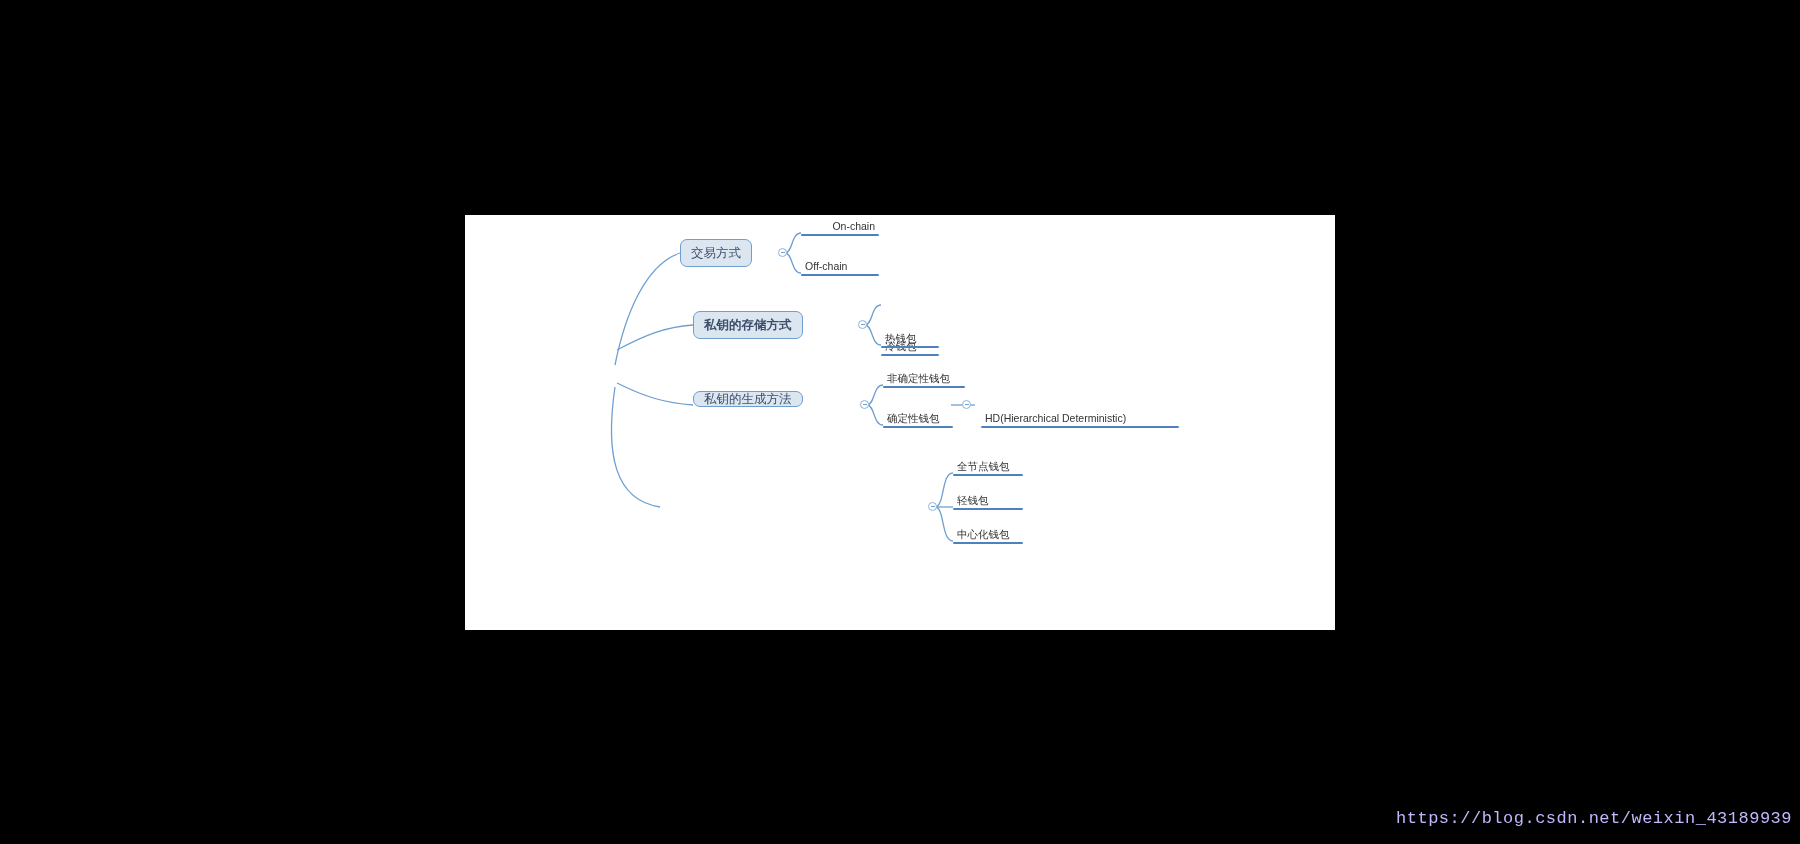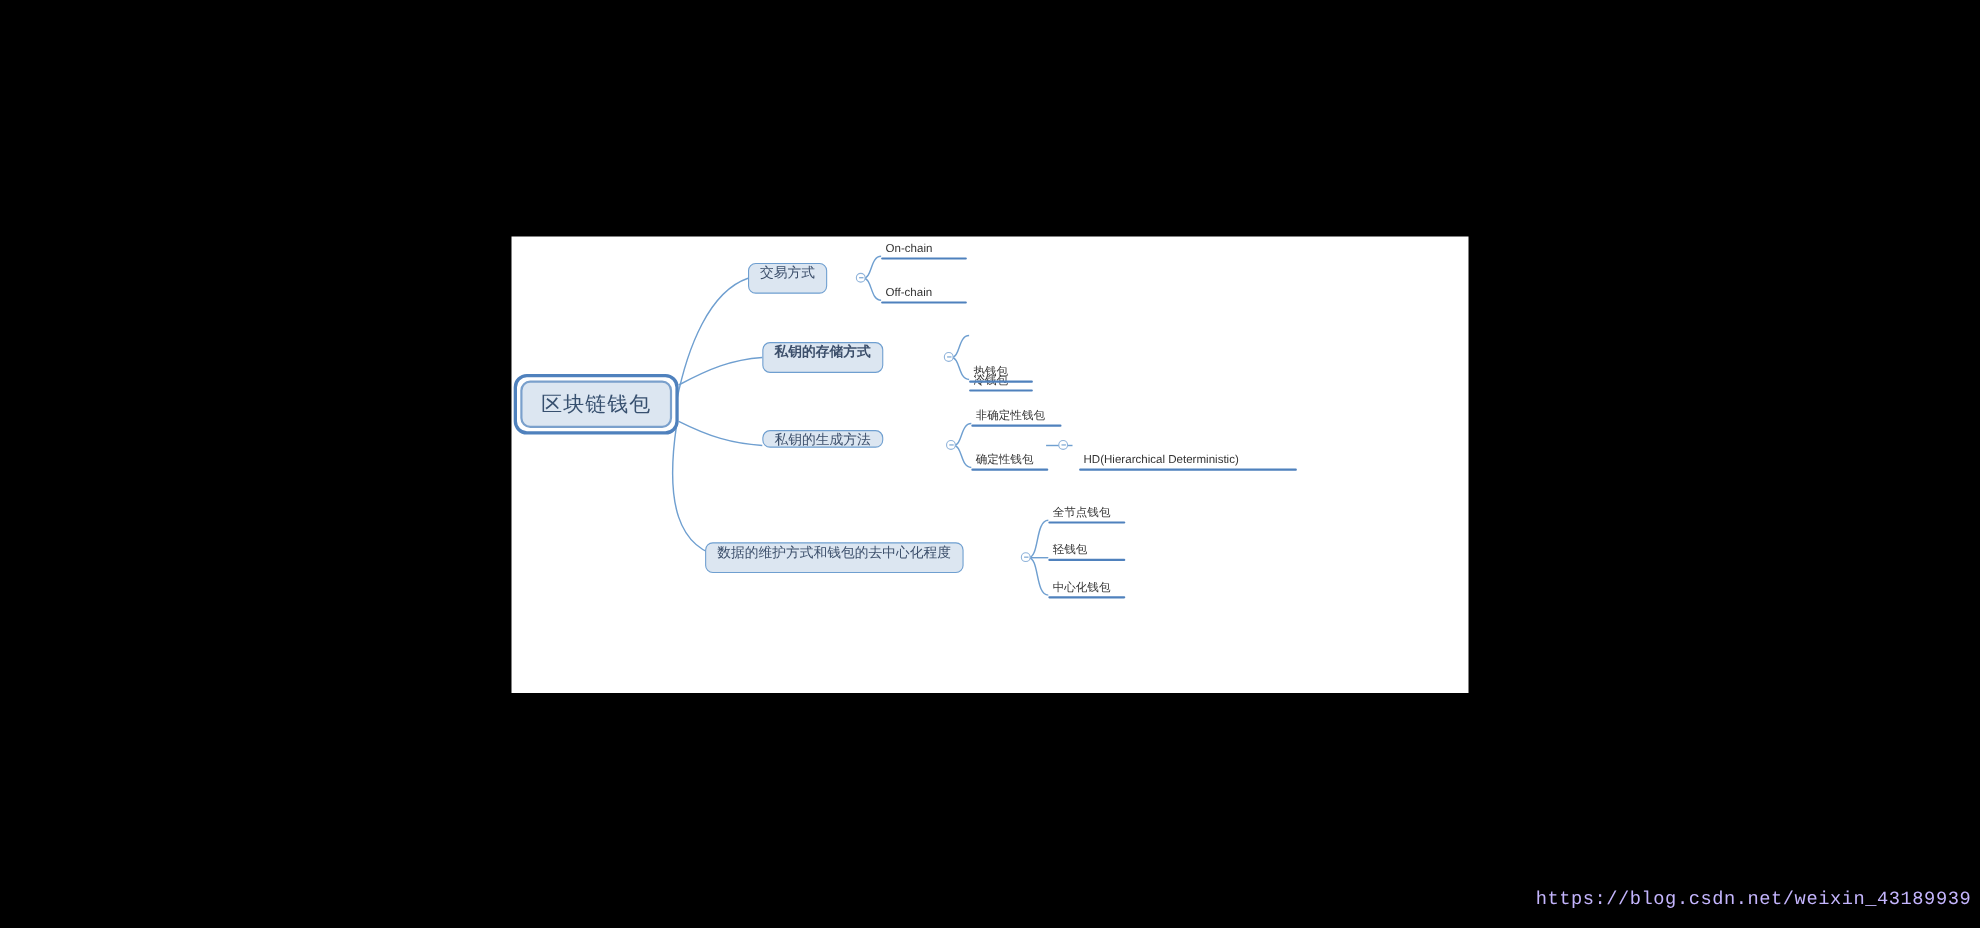--- a/index.html
+++ b/index.html
@@ -38,21 +38,21 @@
     width: 870px;
     height: 415px;
     pointer-events: none;
   }
 
   
   .node {
     position: absolute;
     box-sizing: border-box;
     display: flex;
-    align-items: flex-start;
+    align-items: center;
     justify-content: center;
     white-space: nowrap;
     color: #3a4a63;
   }
 
   
   .root {
     border: 3px solid #4f81bd;
     border-radius: 12px;
     padding: 3px;
@@ -162,30 +162,27 @@
       <path d="M 402 190 C 410 190, 408 170, 418 170" fill="none" stroke="#6f9fd0" stroke-width="1.3"></path>
       <path d="M 402 190 C 410 190, 408 210, 418 210" fill="none" stroke="#6f9fd0" stroke-width="1.3"></path>
 
       <path d="M 486 190 C 496 190, 500 190, 510 190" fill="none" stroke="#6f9fd0" stroke-width="1.3"></path>
 
       <path d="M 470 292 C 480 292, 476 258, 488 258" fill="none" stroke="#6f9fd0" stroke-width="1.3"></path>
       <path d="M 470 292 C 480 292, 478 292, 488 292" fill="none" stroke="#6f9fd0" stroke-width="1.3"></path>
       <path d="M 470 292 C 480 292, 476 326, 488 326" fill="none" stroke="#6f9fd0" stroke-width="1.3"></path>
     </svg>
 
-    <div class="node root" style="left:2px; top:125px; width:150px; height:55px;">
-      <div class="root-inner">区块链钱包</div>
-    </div>
 
     <div class="node branch" style="left:215px; top:24px; height:28px;">
       <span>交易方式</span>
     </div>
     <div class="toggle" style="left:313px; top:33px;"></div>
 
-    <div class="leaf latin" style="left:336px; top:4px; width:78px;">
+    <div class="leaf latin" style="left:336px; top:4px; width:78px;text-align:right;">
       <span class="leaf-text">On-chain</span>
       <span class="leaf-rule"></span>
     </div>
     <div class="leaf latin" style="left:336px; top:44px; width:78px;">
       <span class="leaf-text">Off-chain</span>
       <span class="leaf-rule"></span>
     </div>
 
     <div class="node branch" style="left:228px; top:96px; height:28px;font-weight:bold;">
       <span>私钥的存储方式</span>
@@ -214,23 +211,20 @@
       <span class="leaf-text">确定性钱包</span>
       <span class="leaf-rule"></span>
     </div>
     <div class="toggle" style="left:497px; top:185px;"></div>
 
     <div class="leaf latin" style="left:516px; top:196px; width:198px;">
       <span class="leaf-text">HD(Hierarchical Deterministic)</span>
       <span class="leaf-rule"></span>
     </div>
 
-    <div class="node branch" style="left:176px; top:278px; height:28px;">
-      <span>数据的维护方式和钱包的去中心化程度</span>
-    </div>
     <div class="toggle" style="left:463px; top:287px;"></div>
 
     <div class="leaf" style="left:488px; top:244px; width:70px;">
       <span class="leaf-text">全节点钱包</span>
       <span class="leaf-rule"></span>
     </div>
     <div class="leaf" style="left:488px; top:278px; width:70px;">
       <span class="leaf-text">轻钱包</span>
       <span class="leaf-rule"></span>
     </div>

